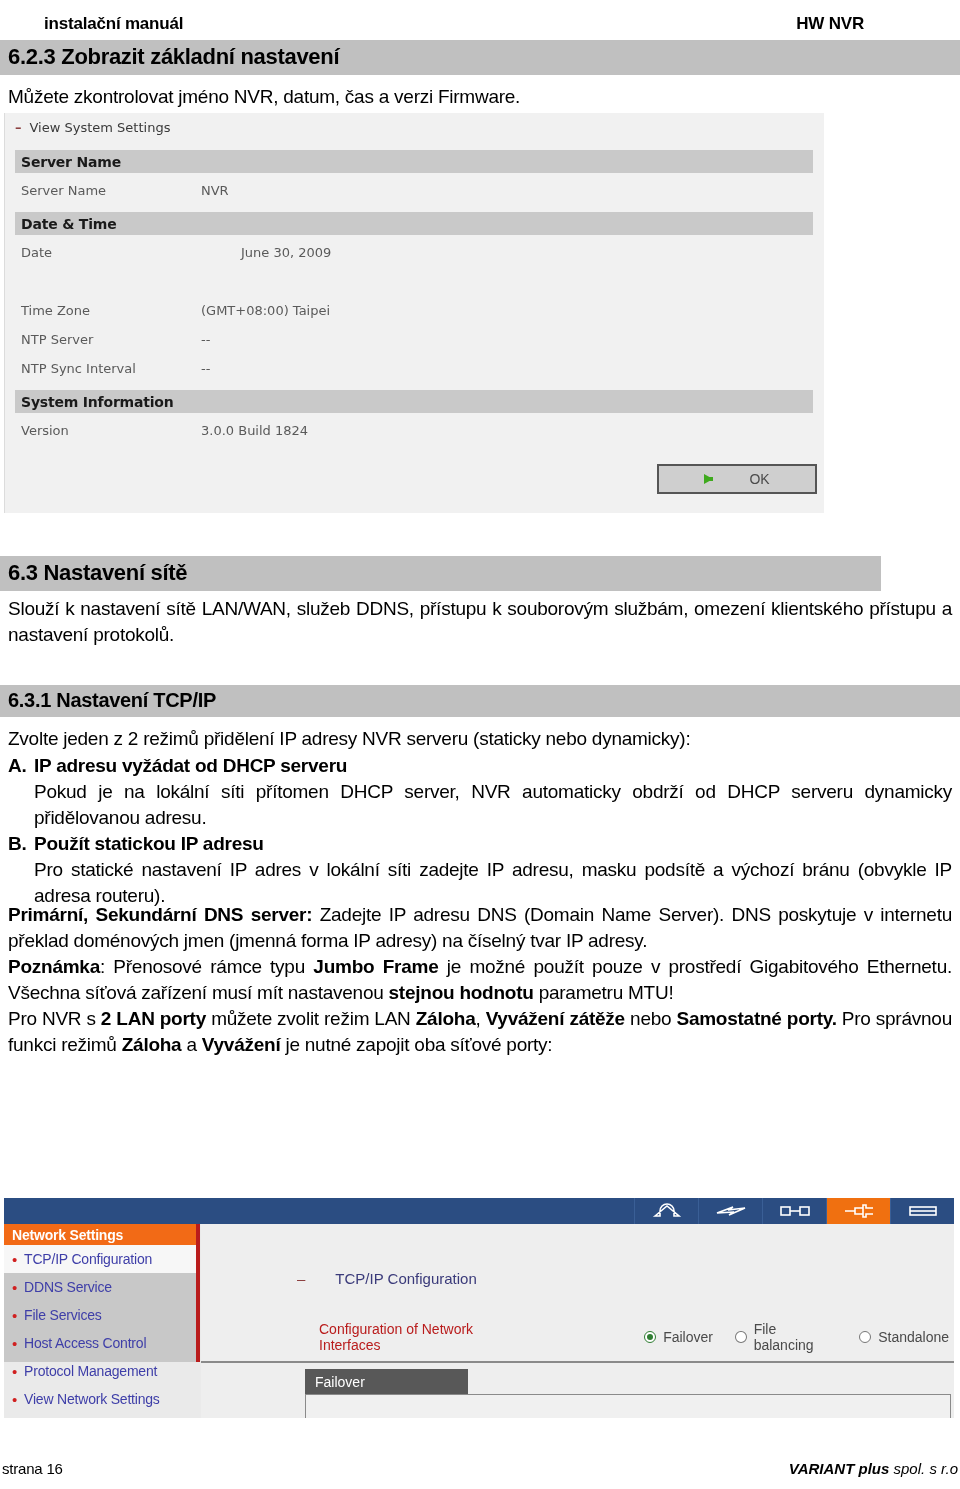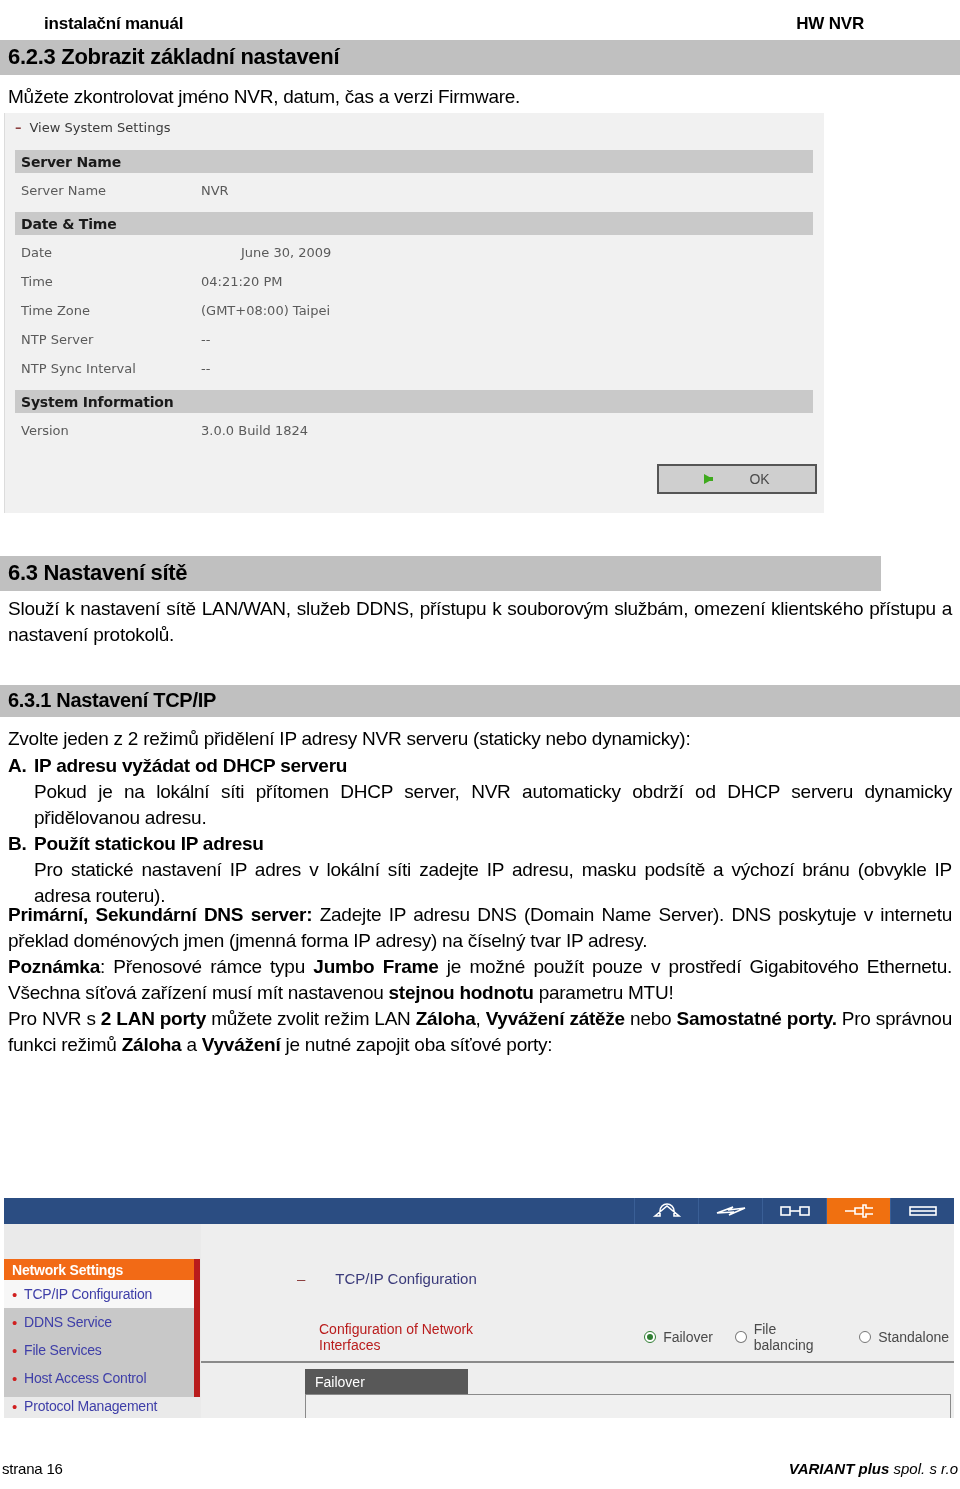--- a/index.html
+++ b/index.html
@@ -128,22 +128,21 @@
     width: 64px; display: flex; align-items: center; justify-content: center;
     border-left: 1px solid #3a5f96;
   }
   .nav-icon.active { background: #f07010; }
   .nav-icon svg { display: block; }
 
   .sidebar {
     position: absolute; top: 26px; left: 0;
     width: 196px; height: 138px;
     background: #c8c8c8;
-    border-right: 6px solid #b91c1c;
-    margin-top: 35px;
+    border-right: 4px solid #b91c1c;
   }
   .side-head {
     height: 21px; background: #f26a16; color: #ffffff;
     font-size: 14px; font-weight: bold; letter-spacing: -0.2px;
     display: flex; align-items: center; padding-left: 8px;
   }
   .side-item {
     height: 28px; display: flex; align-items: center;
     padding-left: 8px; gap: 7px;
     font-size: 14px; color: #3e3ea8; letter-spacing: -0.2px;
@@ -226,24 +225,20 @@
   <div class="kv-row" style="top:66px;">
     <span class="kv-key">Server Name</span>
     <span class="kv-val">NVR</span>
   </div>
 
   <div class="sec-band" style="top:99px;">Date &amp; Time</div>
 
   <div class="kv-row" style="top:128px;gap:40px;">
     <span class="kv-key">Date</span>
     <span class="kv-val">June 30, 2009</span>
-  </div>
-  <div class="kv-row" style="top:157px;">
-    <span class="kv-key">Time</span>
-    <span class="kv-val">04:21:20 PM</span>
   </div>
   <div class="kv-row" style="top:186px;">
     <span class="kv-key">Time Zone</span>
     <span class="kv-val">(GMT+08:00) Taipei</span>
   </div>
   <div class="kv-row" style="top:215px;">
     <span class="kv-key">NTP Server</span>
     <span class="kv-val">--</span>
   </div>
   <div class="kv-row" style="top:244px;">

